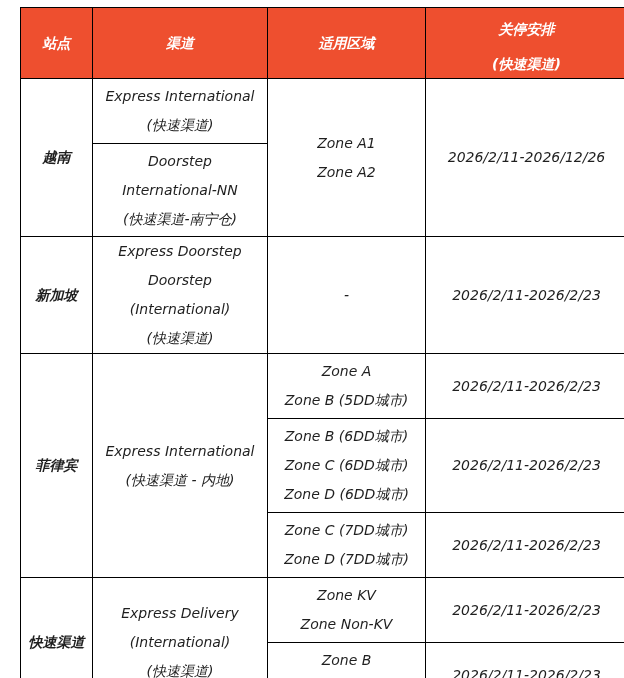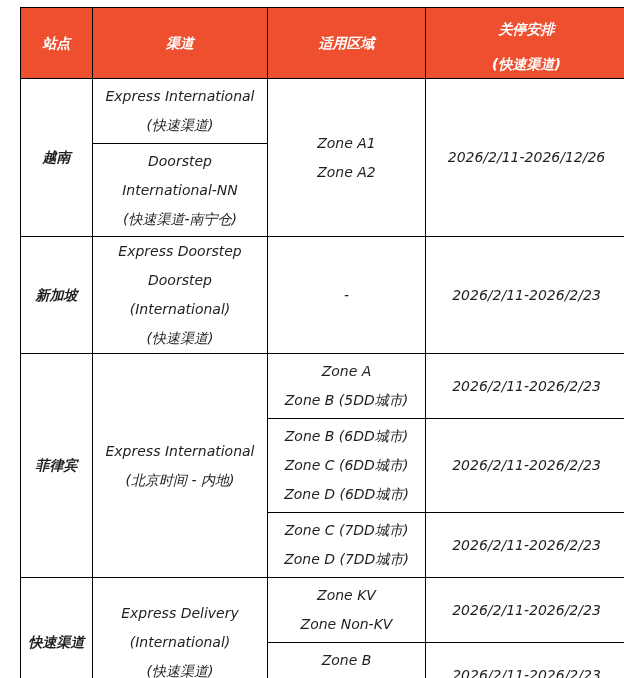--- a/index.html
+++ b/index.html
@@ -78,21 +78,21 @@
         <span class="line">(快速渠道)</span>
       </td>
       <td>-</td>
       <td>2026/2/11-2026/2/23</td>
     </tr>
 
     <tr style="height:65px;">
       <td class="site" rowspan="3">菲律宾</td>
       <td rowspan="3">
         <span class="line">Express International</span>
-        <span class="line">(北京时间 - 内地)</span>
+        <span class="line">(快速渠道 - 内地)</span>
       </td>
       <td>
         <span class="line">Zone A</span>
         <span class="line">Zone B (5DD城市)</span>
       </td>
       <td>2026/2/11-2026/2/23</td>
     </tr>
     <tr style="height:94px;">
       <td>
         <span class="line">Zone B (6DD城市)</span>

